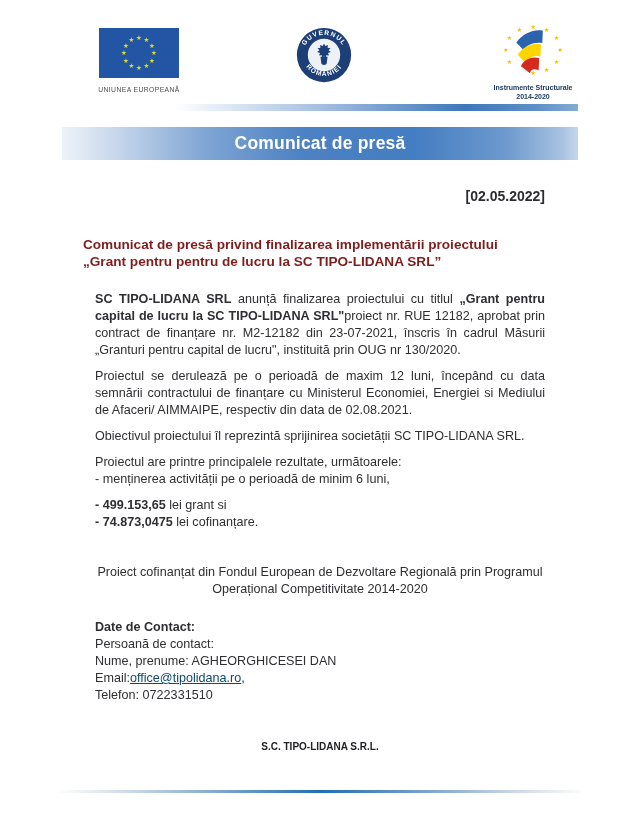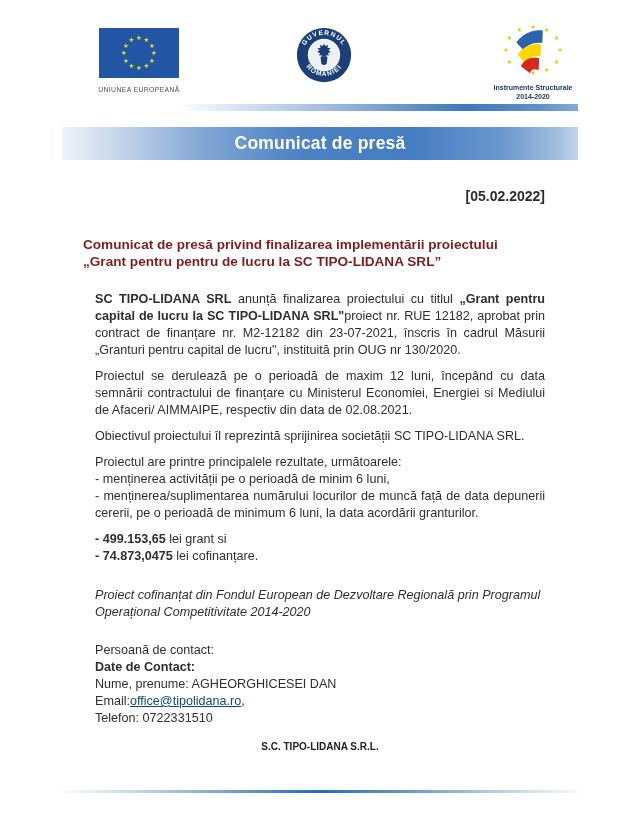--- a/index.html
+++ b/index.html
@@ -46,21 +46,21 @@
   .doc-heading {
     position: absolute; top: 236px; left: 83px; width: 450px;
     text-align: left; font-weight: bold; font-size: 13.6px; line-height: 17px; color: #7f1d1d;
   }
   .doc-body {
     position: absolute; top: 291px; left: 95px; width: 450px;
     font-size: 12.6px; line-height: 17px; color: #2f2f33; text-align: justify;
   }
   .doc-body .para { margin-bottom: 9px; }
   .doc-body .block-line { text-align: justify; }
-  .para-centered { text-align: left; margin-top: 22px; font-style: italic; }
+  .para-centered { text-align: center; margin-top: 33px; }
   .contact-block { margin-top: 21px; text-align: left !important; }
   .contact-block .c-line { line-height: 17px; }
   .email-link { color: #0c4a6e; text-decoration: underline; cursor: pointer; }
   .doc-footer {
     position: absolute; top: 741px; left: 95px; width: 450px;
     text-align: center; font-weight: bold; font-size: 10px; color: #222226;
   }
 
   
   .bottom-rule {
@@ -136,54 +136,53 @@
     </svg>
     <div class="is-label">Instrumente Structurale</div>
     <div class="is-label">2014-2020</div>
   </div>
 
   <div class="band-stripe"></div>
   <div class="band">
     <div class="band-title">Comunicat de presă</div>
   </div>
 
-  <div class="doc-date">[05.02.2022]</div>
+  <div class="doc-date">[02.05.2022]</div>
 
   <div class="doc-heading">
     <div>Comunicat de presă privind finalizarea implementării proiectului</div>
     <div>„Grant pentru pentru de lucru la SC TIPO-LIDANA SRL”</div>
   </div>
 
   <div class="doc-body">
 
     <p class="para"><b>SC TIPO-LIDANA SRL</b><span> anunță finalizarea proiectului cu titlul </span><b>„Grant pentru capital de lucru la SC TIPO-LIDANA SRL"</b><span>proiect nr. RUE 12182, aprobat prin contract de finanțare nr. M2-12182 din 23-07-2021, înscris în cadrul Măsurii „Granturi pentru capital de lucru", instituită prin OUG nr 130/2020.</span></p>
 
     <p class="para">Proiectul se derulează pe o perioadă de maxim 12 luni, începând cu data semnării contractului de finanțare cu Ministerul Economiei, Energiei si Mediului de Afaceri/ AIMMAIPE, respectiv din data de 02.08.2021.</p>
 
     <p class="para">Obiectivul proiectului îl reprezintă sprijinirea societății SC TIPO-LIDANA SRL.</p>
 
     <div class="para">
       <div class="block-line">Proiectul are printre principalele rezultate, următoarele:</div>
       <div class="block-line">- menținerea activității pe o perioadă de minim 6 luni,</div>
-      <div class="block-line">- menținerea/suplimentarea numărului locurilor de muncă față de data depunerii cererii, pe o perioadă de minimum 6 luni, la data acordării granturilor.</div>
     </div>
 
     <div class="para">
       <div class="block-line"><b>- 499.153,65</b><span> lei grant si</span></div>
       <div class="block-line"><b>- 74.873,0475</b><span> lei cofinanțare.</span></div>
     </div>
 
     <div class="para para-centered">
       <div>Proiect cofinanțat din Fondul European de Dezvoltare Regională prin Programul</div>
       <div>Operațional Competitivitate 2014-2020</div>
     </div>
 
     <div class="contact-block">
+      <div class="c-line"><b>Date de Contact:</b></div>
       <div class="c-line">Persoană de contact:</div>
-      <div class="c-line"><b>Date de Contact:</b></div>
       <div class="c-line">Nume, prenume: AGHEORGHICESEI DAN</div>
       <div class="c-line"><span>Email:</span><a class="email-link">office@tipolidana.ro</a><span>,</span></div>
       <div class="c-line">Telefon: 0722331510</div>
     </div>
 
   </div>
 
   <div class="doc-footer">S.C. TIPO-LIDANA S.R.L.</div>
 
   <div class="bottom-rule"></div>

